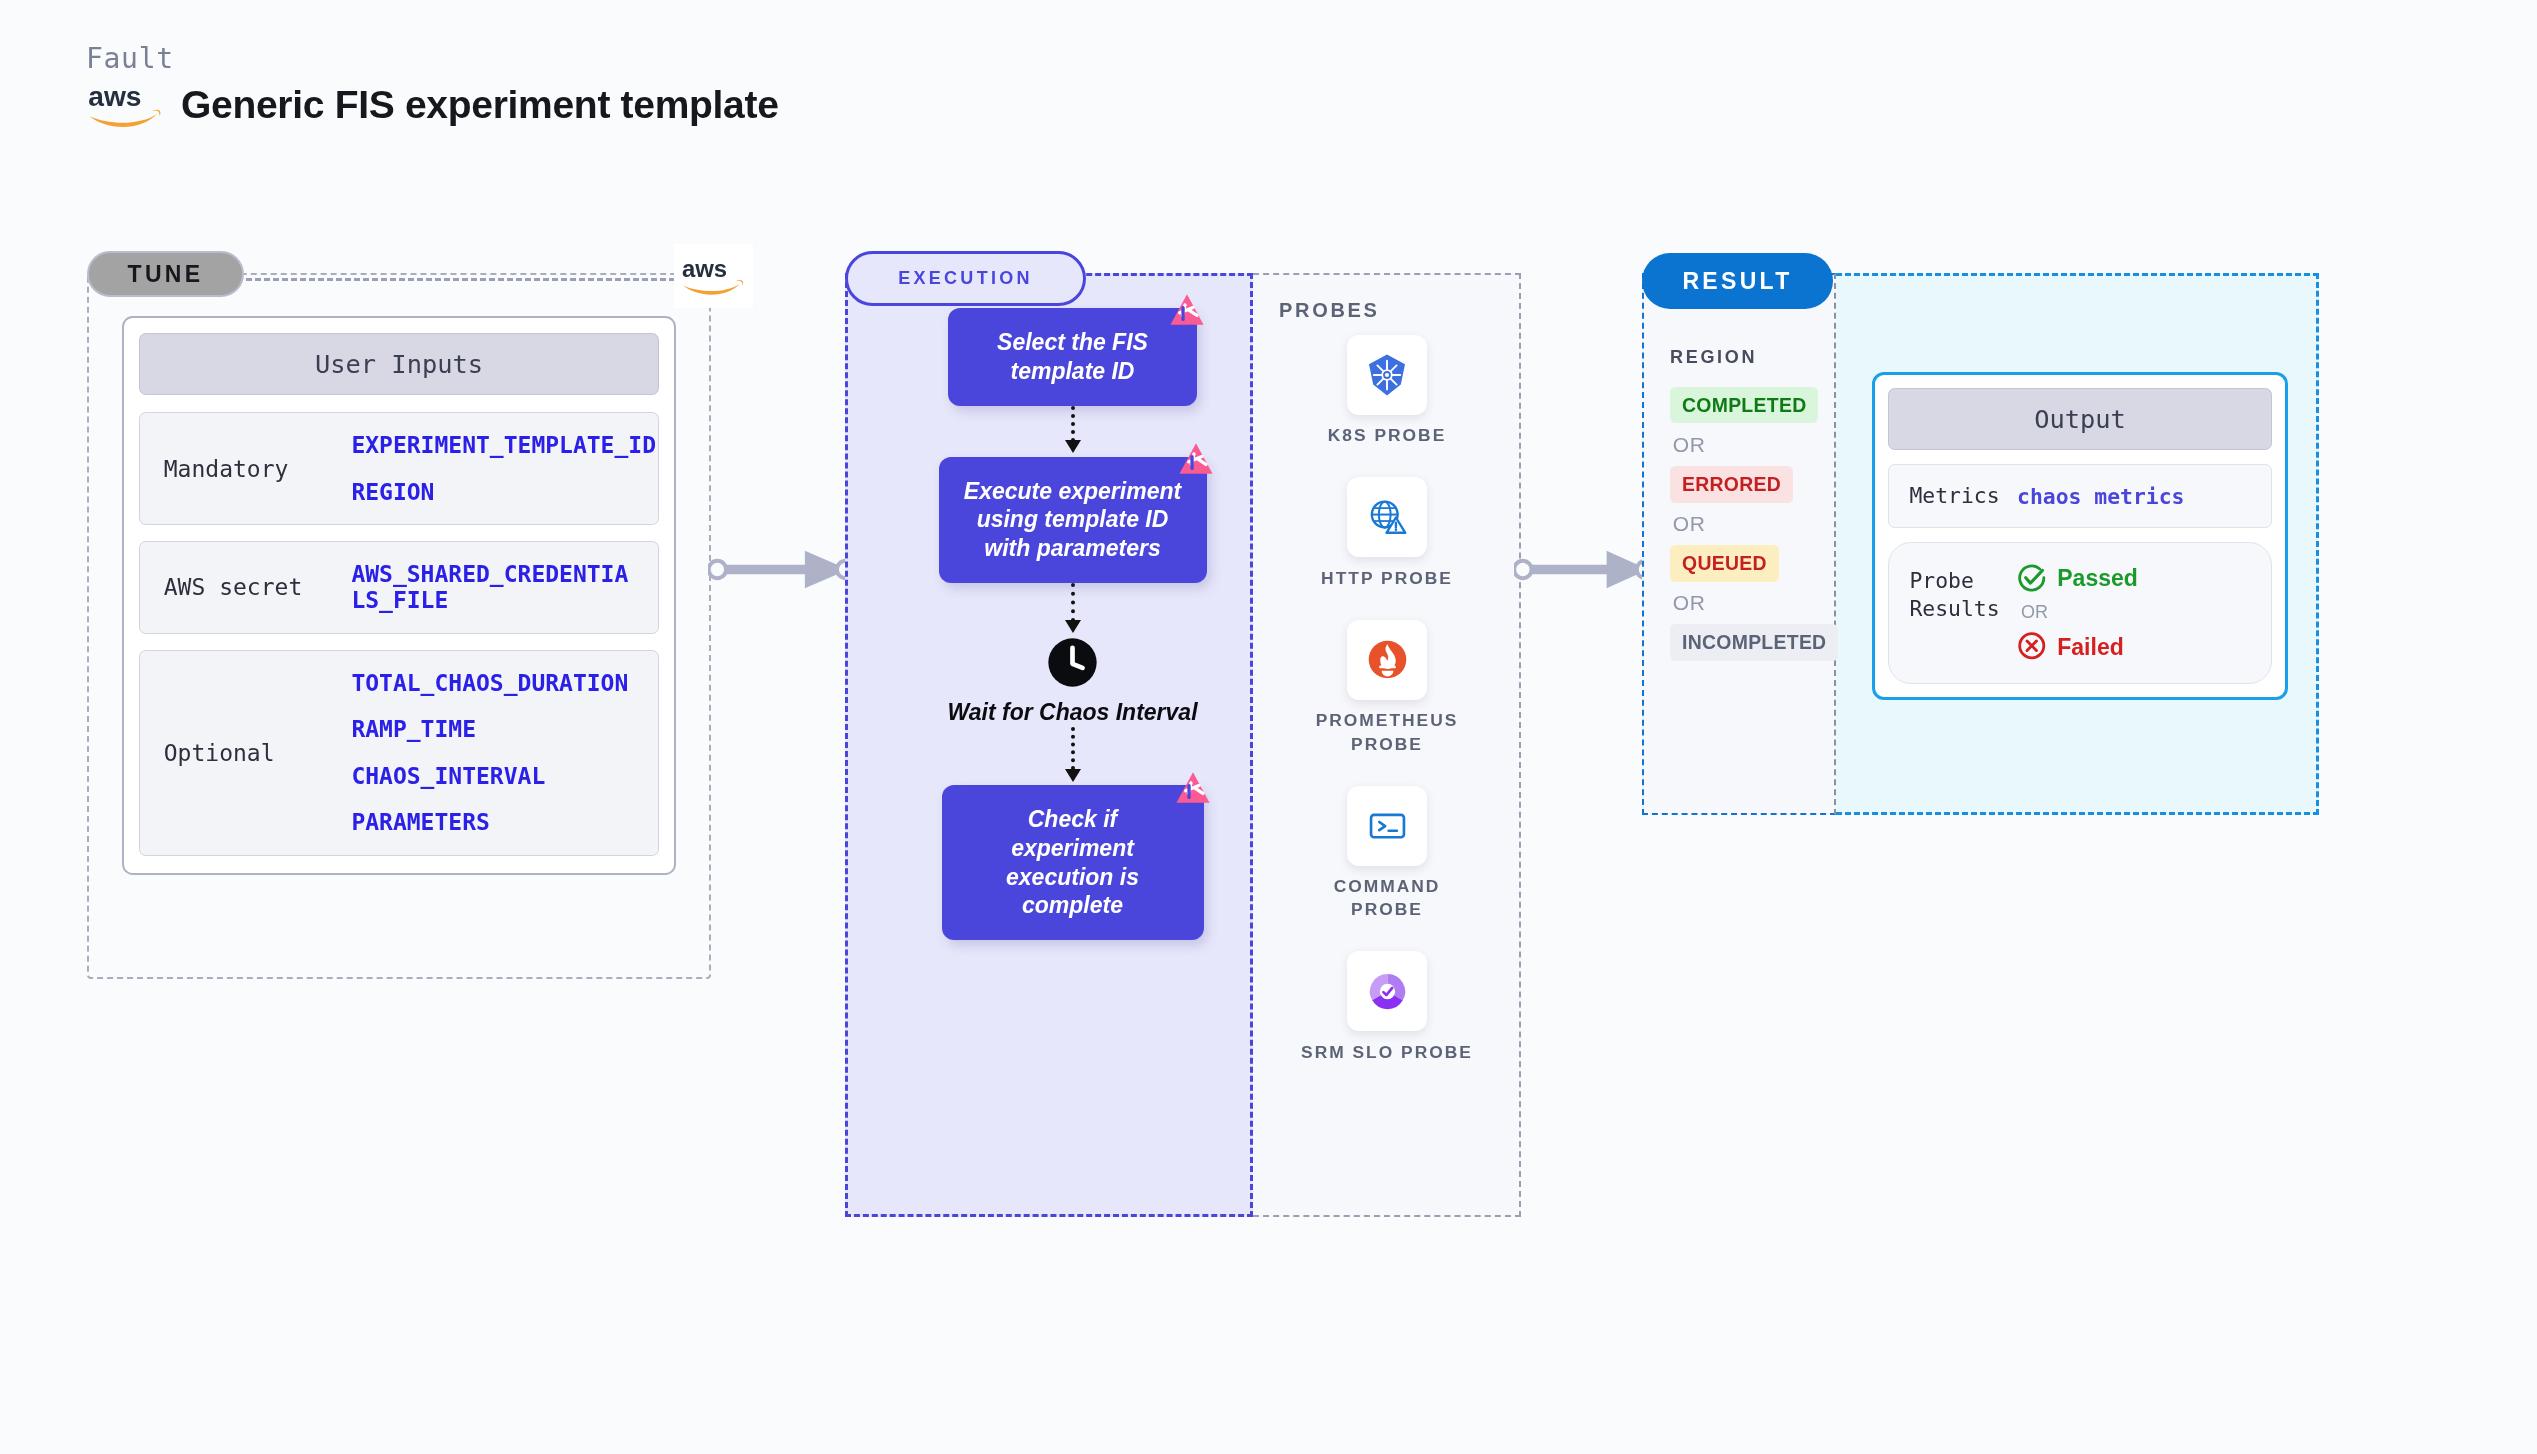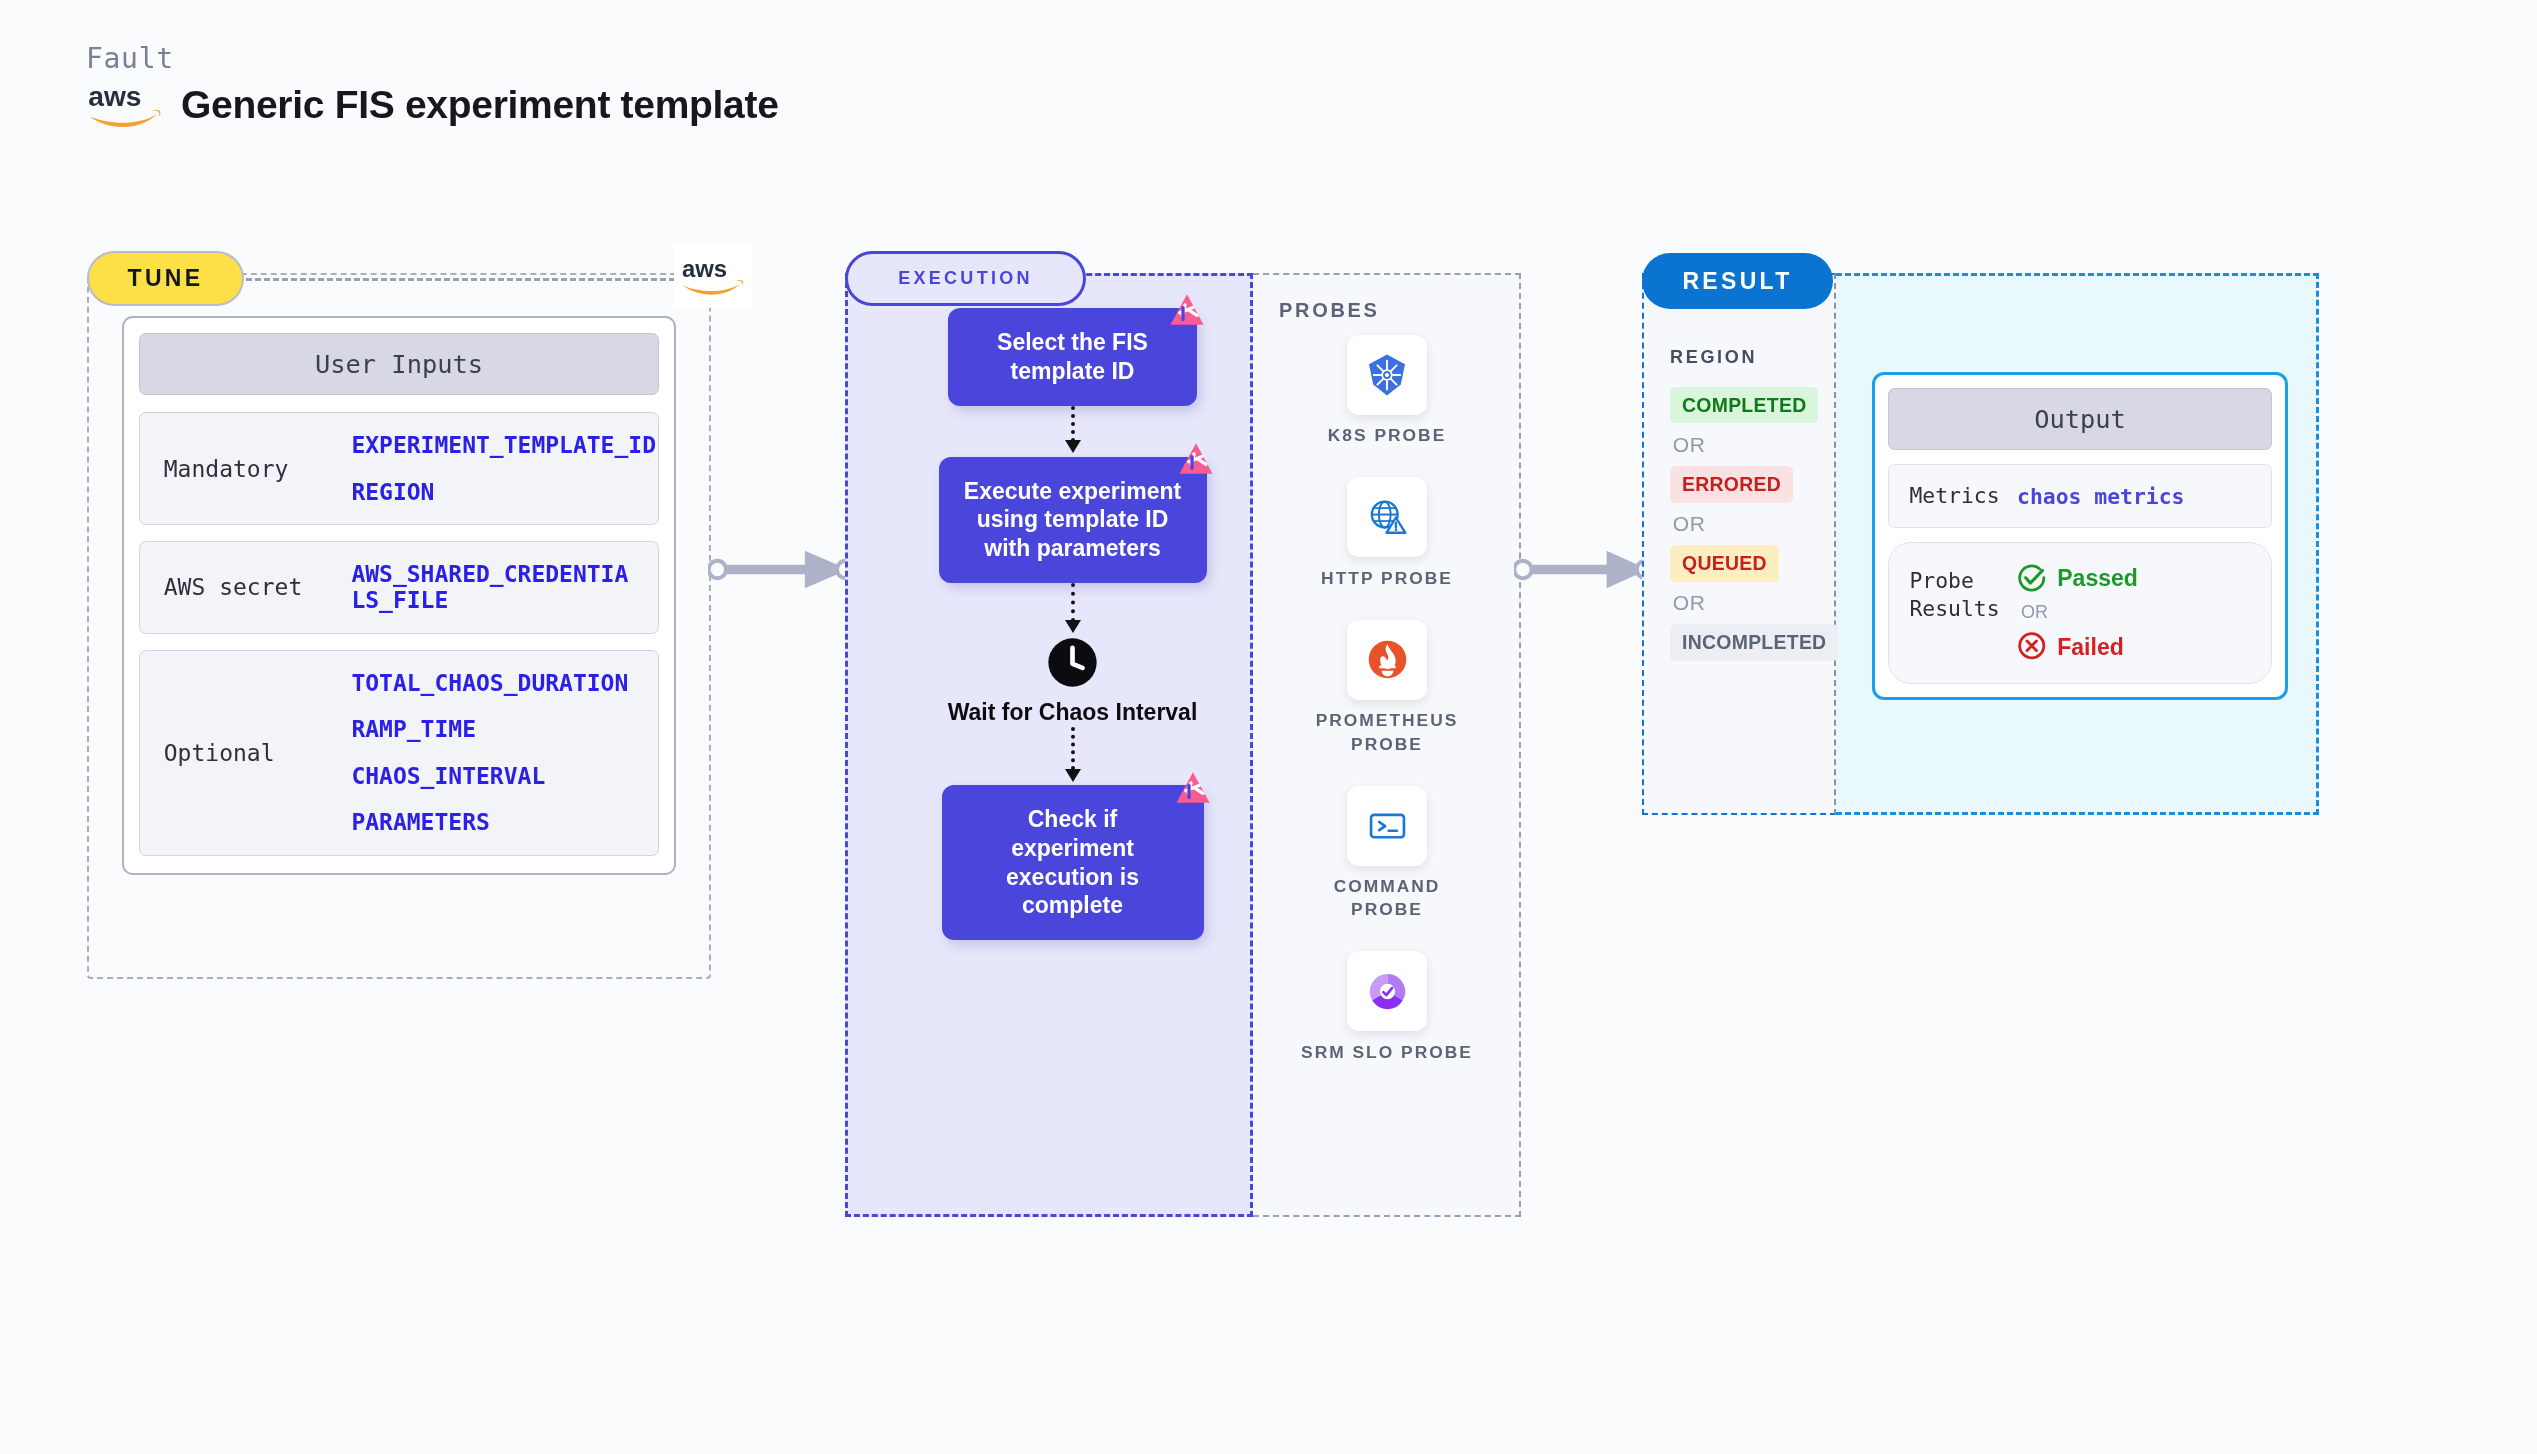--- a/index.html
+++ b/index.html
@@ -24,22 +24,22 @@
     letter-spacing: -0.3px; white-space: nowrap;
   }
 
   
   .pill {
     position: absolute; display: flex; align-items: center; justify-content: center;
     border-radius: 669px; font-weight: bold; letter-spacing: 3.3px;
     z-index: 30; white-space: nowrap;
   }
   .pill-tune {
-    left: 87px; top: 251px; width: 157px; height: 55px;
-    background: #fde047; border: 2.7px solid #b9bccd; color: #16181d; font-size: 23px;
+    left: 87px; top: 251px; width: 157px; height: 46px;
+    background: #a3a3a3; border: 2.7px solid #b9bccd; color: #16181d; font-size: 23px;
   }
   .pill-exec {
     left: 845px; top: 251px; width: 241px; height: 55px;
     background: #e7e7fb; border: 3.3px solid #4a46dc; color: #4a46dc; font-size: 18px;
   }
   .pill-result {
     left: 1642px; top: 253px; width: 191px; height: 56px;
     background: #0a74d0; border: none; color: #ffffff; font-size: 23px;
   }
 
@@ -88,21 +88,21 @@
     width: 201px; flex: 0 0 201px; padding-left: 13.4px;
     font-family: "DejaVu Sans Mono", monospace; font-size: 23px; color: #2c2f3c;
   }
   .param-vals { display: flex; flex-direction: column; gap: 20px; }
   .param-val {
     font-family: "DejaVu Sans Mono", monospace; font-size: 23px;
     color: #2b20e8; font-weight: bold; line-height: 1.15;
   }
 
   
-  .flow { position: absolute; left: 845px; top: 308px; width: 455px; }
+  .flow { position: absolute; left: 845px; top: 308px; width: 455px; font-style: italic; }
   .flow-inner { display: flex; flex-direction: column; align-items: center; }
   .fbox {
     position: relative; background: #4a46dc; border-radius: 12px;
     color: #ffffff; font-size: 23px; font-weight: bold; line-height: 1.25;
     text-align: center; padding: 20px 23px;
     box-shadow: 4px 5.4px 10.7px rgba(60,60,140,0.18);
   }
   .litmus {
     position: absolute; right: -10.7px; top: -14.7px; width: 42px; height: 37px;
   }

